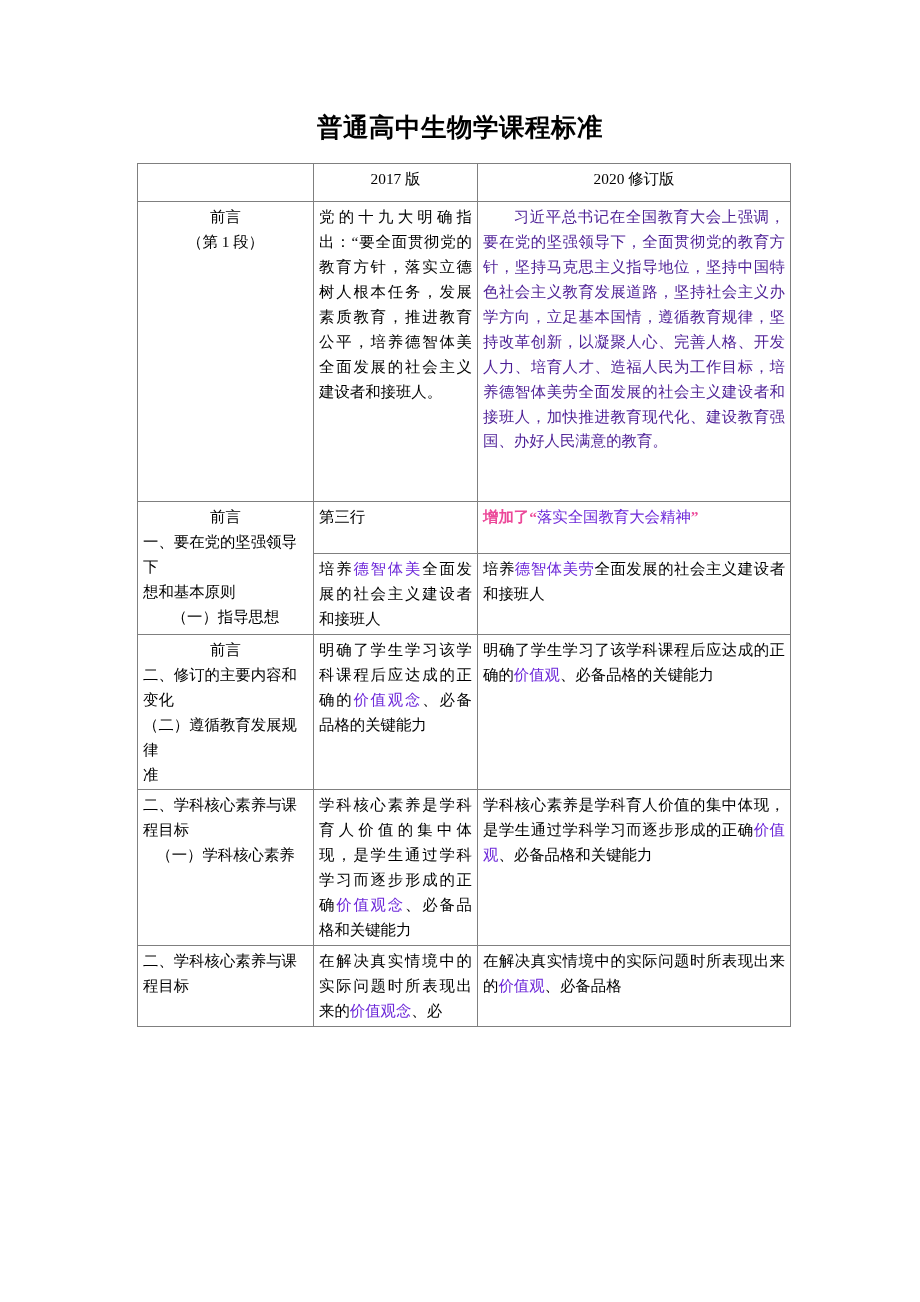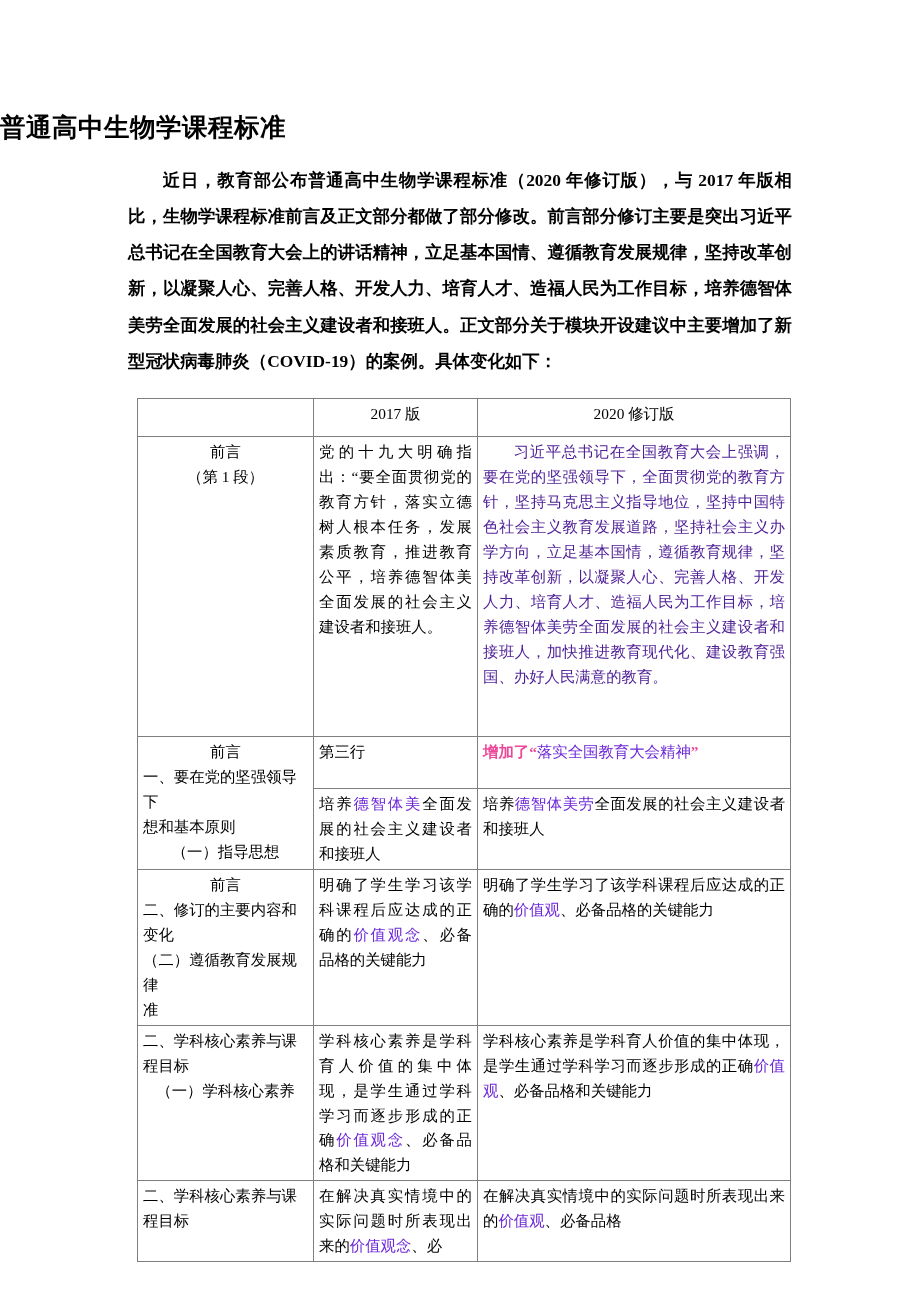--- a/index.html
+++ b/index.html
@@ -13,21 +13,21 @@
     color: #000000;
     overflow: hidden;
   }
   .page {
     position: relative;
     width: 920px;
     height: 1302px;
     padding: 0;
   }
   .doc-title {
-    text-align: left;
+    text-align: center;
     font-size: 25.5px;
     font-weight: bold;
     letter-spacing: 0.5px;
     margin: 0;
     padding-top: 112px;
     line-height: 1.25;
   }
   .doc-subtitle {
     text-align: center;
     font-size: 16.5px;
@@ -82,21 +82,20 @@
   td.tall1 { height: 300px; }
   td.tall2 { height: 120px; }
   td.tall3 { height: 102px; }
 </style>
 </head>
 <body>
 
 <div class="page">
 
   <h1 class="doc-title">普通高中生物学课程标准</h1>
-  <p class="intro">近日，教育部公布普通高中生物学课程标准（2020 年修订版），与 2017 年版相比，生物学课程标准前言及正文部分都做了部分修改。前言部分修订主要是突出习近平总书记在全国教育大会上的讲话精神，立足基本国情、遵循教育发展规律，坚持改革创新，以凝聚人心、完善人格、开发人力、培育人才、造福人民为工作目标，培养德智体美劳全面发展的社会主义建设者和接班人。正文部分关于模块开设建议中主要增加了新型冠状病毒肺炎（COVID-19）的案例。具体变化如下：</p>
 
   <table class="cmp">
     <colgroup>
         <col class="c1">
         <col class="c2">
         <col class="c3">
       </colgroup>
     <thead>
       <tr>
         <th class="hd"></th>

